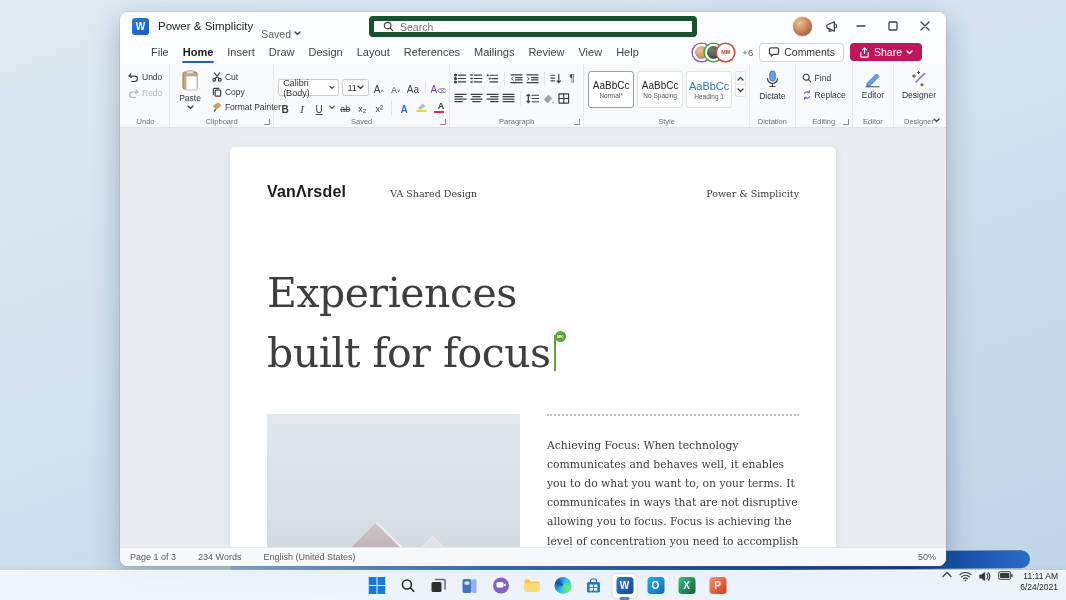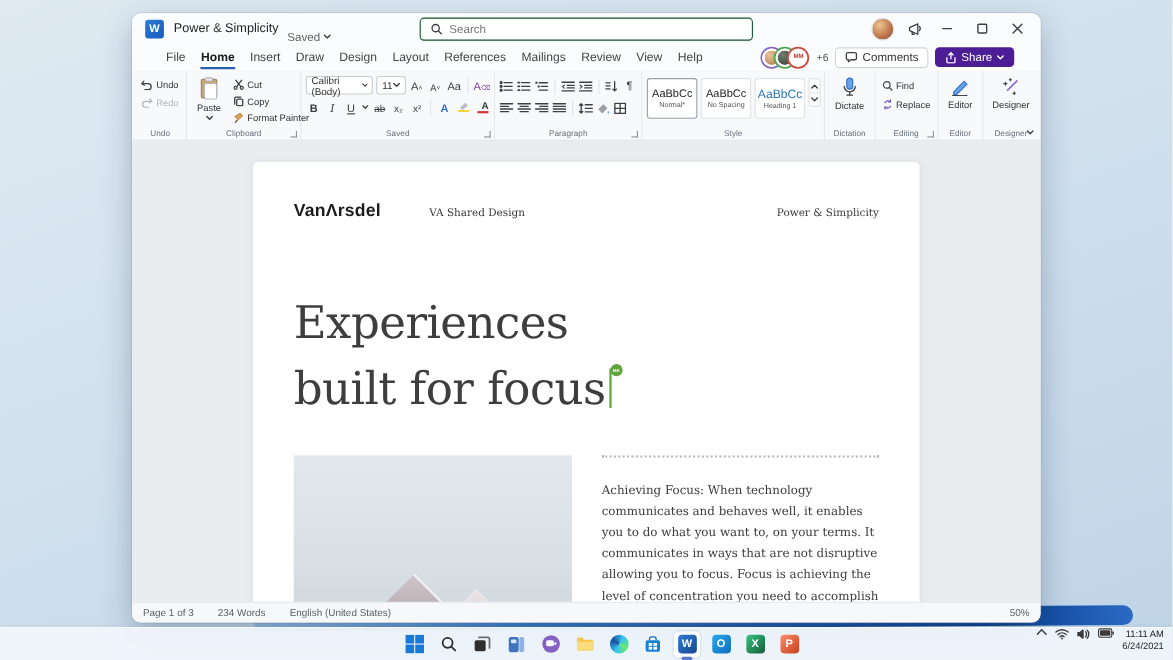--- a/index.html
+++ b/index.html
@@ -14,41 +14,41 @@
   .window { position:absolute; left:120px; top:12px; width:826px; height:554px;
     background:#fbfcfd; border-radius:8px; overflow:hidden;
     box-shadow:0 10px 28px rgba(30,50,80,.30), 0 0 0 1px rgba(120,140,160,.18); }
 
   
   .titlebar { height:28px; display:flex; align-items:center; padding:0 6px 0 12px; position:relative; background:#fbfcfd; }
   .appicon { width:17px; height:17px; border-radius:3px; background:linear-gradient(135deg,#2b7cd3,#185abd);
     color:#fff; font-size:10px; font-weight:bold; display:flex; align-items:center; justify-content:center; }
   .doc-title { margin-left:9px; font-size:11.5px; color:#1f1f1f; }
   .saved { margin-left:8px; font-size:10.5px; color:#616161; display:flex; align-items:center; gap:3px;margin-top:15px; }
-  .searchbox { position:absolute; left:50%; transform:translateX(-50%); top:4px; width:303px; height:21px;
-    background:#fff; border:1px solid #14532d; border-radius:4px; display:flex; align-items:center; padding-left:9px; gap:6px;
+  .searchbox { position:absolute; left:50%; transform:translateX(-50%); top:4px; width:328px; height:21px;
+    background:#fff; border:5px solid #14532d; border-radius:4px; display:flex; align-items:center; padding-left:9px; gap:6px;
     box-shadow:0 1px 2px rgba(0,0,0,.04); }
   .searchbox input { border:none; outline:none; font-size:10.5px; color:#5f6368; width:220px; background:transparent; font-family:"Liberation Sans",sans-serif; }
   .tb-right { margin-left:auto; display:flex; align-items:center; gap:2px; }
   .avatar { width:21px; height:21px; border-radius:50%; background:radial-gradient(circle at 35% 32%,#eec493 0%,#c07a4e 55%,#7c4a30 100%); border:1px solid #e3e6ea; }
   .winbtn { width:30px; height:22px; display:flex; align-items:center; justify-content:center; color:#444; }
   .megaphone { margin:0 4px 0 10px; }
 
   
   .tabrow { height:24px; display:flex; align-items:center; padding:0 24px; background:#fbfcfd; position:relative; }
   .tab { font-size:11px; color:#444; padding:4px 7px; position:relative; }
   .tab.active { color:#191919; font-weight:bold; }
   .tab.active::after { content:""; position:absolute; left:6px; right:6px; bottom:-1px; height:2.5px; border-radius:2px; background:#2b5fb2; }
   .tab-right { margin-left:auto; display:flex; align-items:center; gap:6px; }
   .mini-av { width:17px; height:17px; border-radius:50%; border:2px solid #fff; box-shadow:0 0 0 1.6px var(--ring); background:var(--fill); margin-left:-5px;
     display:flex; align-items:center; justify-content:center; font-size:5.5px; font-weight:bold; color:#c0392b; }
   .overflow { font-size:9.5px; color:#555; margin-left:2px; }
   .btn-comments { display:flex; align-items:center; gap:4px; border:1px solid #d1d4d8; background:#fff; border-radius:4px;
     padding:2.5px 8px; font-size:10.5px; color:#333; }
-  .btn-share { display:flex; align-items:center; gap:4px; background:#4c1d95; color:#fff; border-radius:4px;
+  .btn-share { display:flex; align-items:center; gap:4px; background:#be185d; color:#fff; border-radius:4px;
     padding:3px 9px; font-size:10.5px; }
 
   
   .ribbon { height:64px; background:#f8f9fb; border-bottom:1px solid #dfe3e7; display:flex; padding:0 2px; position:relative; }
   .rgroup { position:relative; border-right:1px solid #e7e9ec; padding:5px 4px 12px; display:flex; gap:4px; }
   .rgroup:last-of-type{ border-right:none; }
   .glabel { position:absolute; bottom:1px; left:0; right:0; text-align:center; font-size:7.5px; color:#69707a; }
   .dlg { position:absolute; right:3px; bottom:2px; width:6px; height:6px; border-right:1.2px solid #8b9097; border-bottom:1.2px solid #8b9097; }
   .rcol { display:flex; flex-direction:column; }
   .rrow { display:flex; align-items:center; gap:3px; }
@@ -255,21 +255,21 @@
                 <path d="M4 8l-1.5 2" stroke="#6b4e22" stroke-width="1.4" stroke-linecap="round"></path>
               </svg>
             <span>Format Painter</span>
           </div>
         </div>
         <div class="glabel">Clipboard</div>
         <div class="dlg"></div>
       </div>
 
       <div class="rgroup" style="width:176px;">
-        <div class="rcol" style="gap:4px;width:100%;">
+        <div class="rcol" style="gap:4px;width:100%;justify-content:flex-end;">
           <div class="rrow">
             <div class="combo" style="width:88px;">
               <span>Calibri (Body)</span>
               <svg class="chev ic" viewBox="0 0 7 5">
                   <path d="M1 1l2.5 2.5L6 1"></path>
                 </svg>
             </div>
             <div class="combo" style="width:30px;">
               <span>11</span>
               <svg class="chev ic" viewBox="0 0 7 5">

